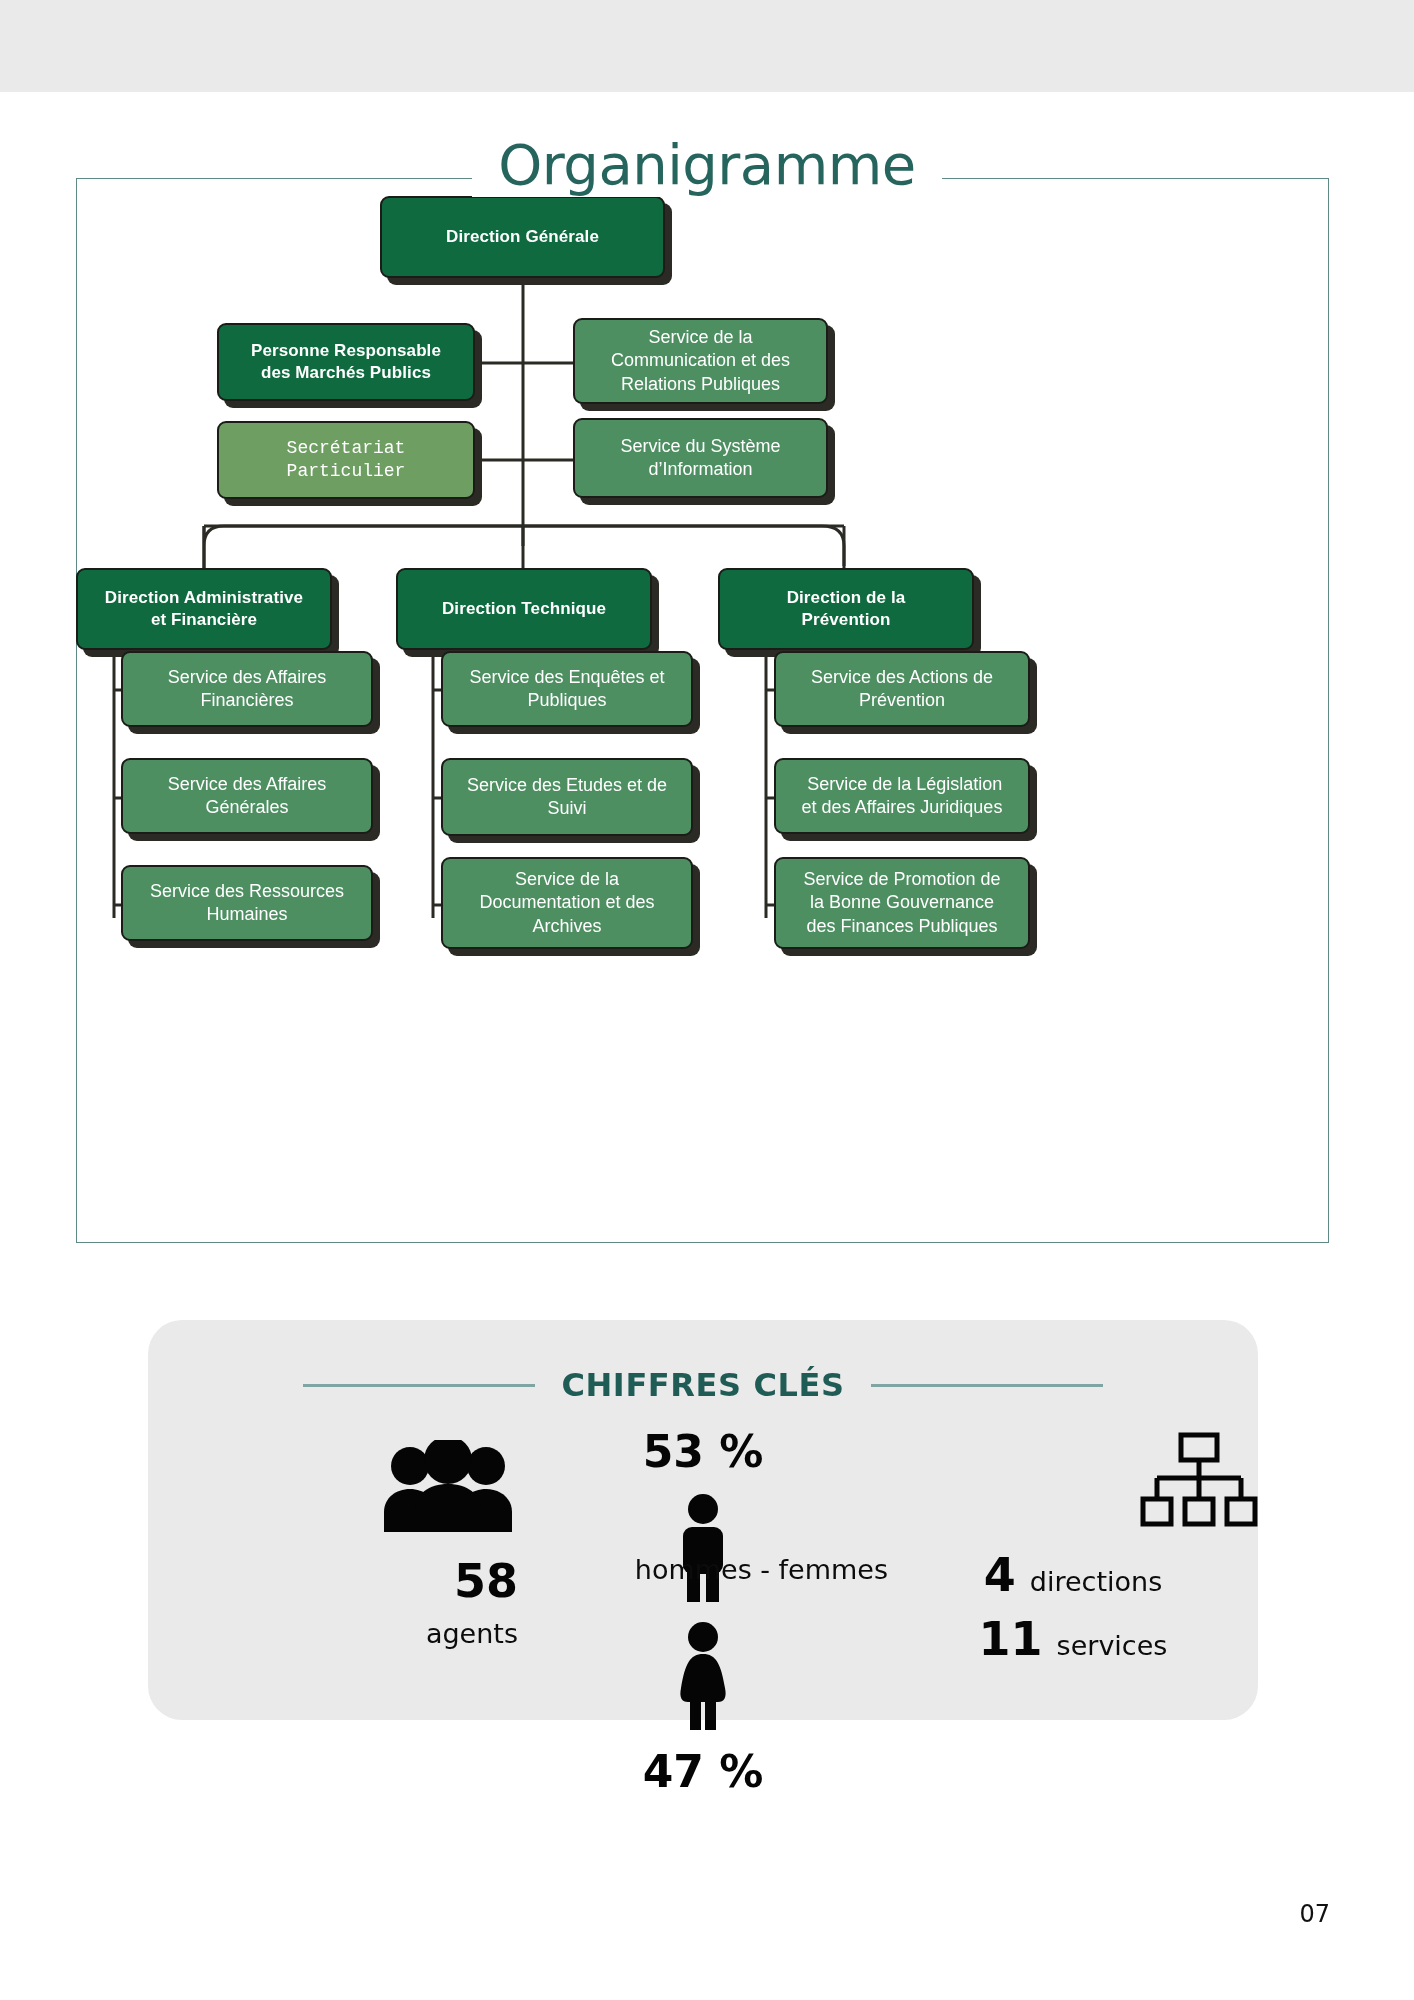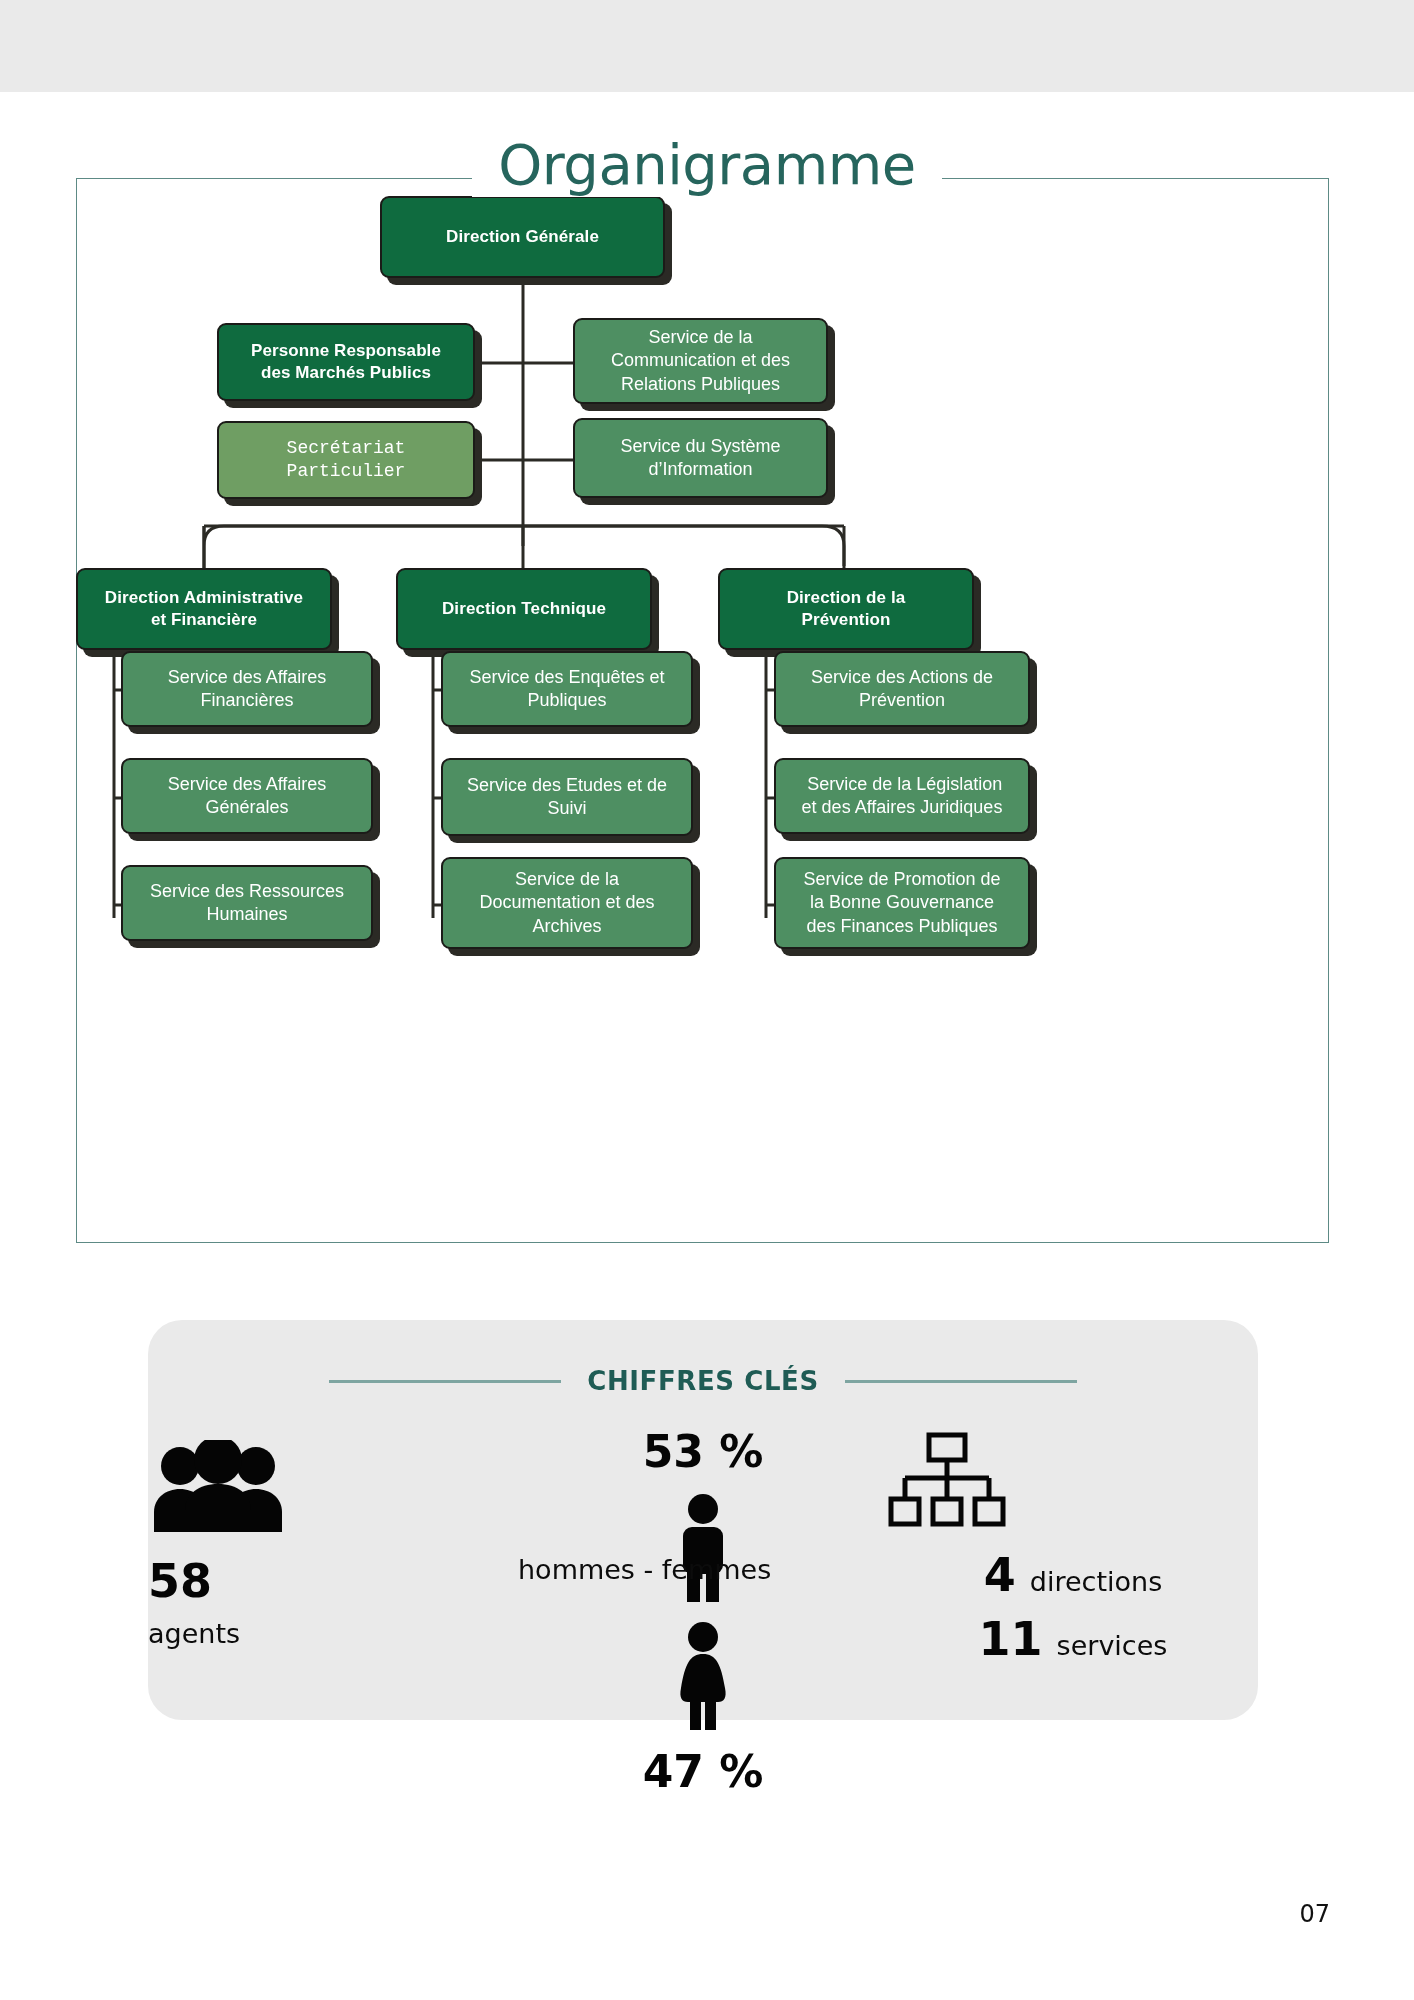--- a/index.html
+++ b/index.html
@@ -106,21 +106,21 @@
     display: flex;
     align-items: center;
     justify-content: center;
     gap: 26px;
   }
   .keyfig-head .rule {
     width: 232px; height: 3px;
     background: #7ea5a1;
   }
   .keyfig-head .label {
-    font-size: 26px;
+    font-size: 32px;
     font-weight: 700;
     color: #1f5c55;
     letter-spacing: 0.6px;
     font-family: "DejaVu Sans", sans-serif;
     white-space: nowrap;
   }
 
   .stats {
     position: absolute;
     left: 0; top: 110px;
@@ -130,21 +130,21 @@
   .stat-col {
     flex: 1;
     position: relative;
   }
 
   .stat-center {
     position: absolute;
     left: 0; right: 0;
     display: flex;
     flex-direction: column;
-    align-items: flex-start;
+    align-items: flex-end;
   }
 
   .big-num {
     font-size: 46px;
     font-weight: 700;
     color: #050505;
     font-family: "DejaVu Sans", sans-serif;
     line-height: 1;
   }
   .sub-label {

